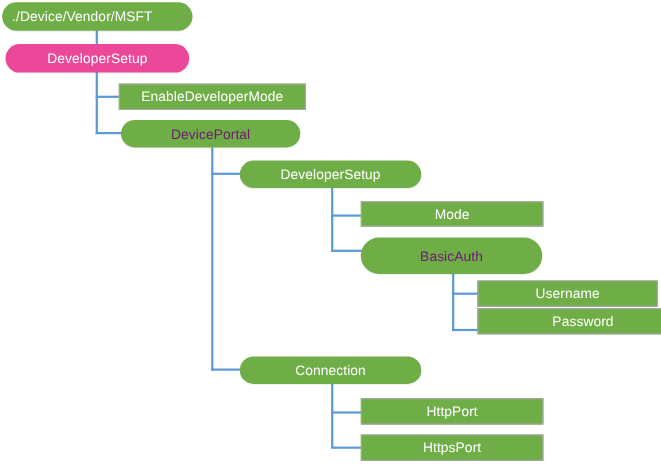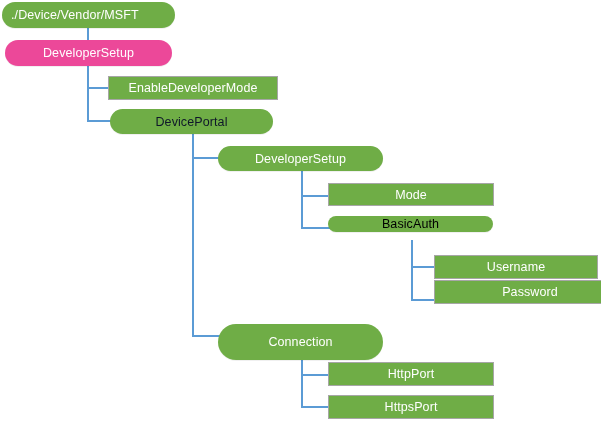--- a/index.html
+++ b/index.html
@@ -69,23 +69,23 @@
       <div class="conn h" style="left: 411px; top: 266px; width: 26px; background: rgb(91, 155, 213);"></div>
       <div class="conn h" style="left: 411px; top: 299px; width: 26px; background: rgb(91, 155, 213);"></div>
       <div class="conn v" style="left: 301px; top: 348px; height: 59px; background: rgb(91, 155, 213);"></div>
       <div class="conn h" style="left: 301px; top: 374px; width: 30px; background: rgb(91, 155, 213);"></div>
       <div class="conn h" style="left: 301px; top: 406px; width: 30px; background: rgb(91, 155, 213);"></div>
     </div>
   <div id="node-layer">
       <div class="node pill left" style="left: 2px; top: 2px; width: 173px; height: 26px; background: rgb(111, 173, 70); color: rgb(255, 255, 255);">./Device/Vendor/MSFT</div>
       <div class="node pill center" style="left: 5px; top: 40px; width: 167px; height: 26px; background: #ec4899; color: rgb(255, 255, 255);">DeveloperSetup</div>
       <div class="node rect center" style="left: 108px; top: 76px; width: 170px; height: 24px; background: rgb(111, 173, 70); color: rgb(255, 255, 255); border-color: rgb(166, 166, 166);">EnableDeveloperMode</div>
-      <div class="node pill center" style="left: 110px; top: 109px; width: 163px; height: 25px; background: rgb(111, 173, 70); color: #0f172a;">DevicePortal</div>
+      <div class="node pill center" style="left: 110px; top: 109px; width: 163px; height: 25px; background: rgb(111, 173, 70); color: #701a75;">DevicePortal</div>
       <div class="node pill center" style="left: 218px; top: 146px; width: 165px; height: 25px; background: rgb(111, 173, 70); color: rgb(255, 255, 255);">DeveloperSetup</div>
       <div class="node rect center" style="left: 328px; top: 183px; width: 166px; height: 23px; background: rgb(111, 173, 70); color: rgb(255, 255, 255); border-color: rgb(166, 166, 166);">Mode</div>
-      <div class="node pill center" style="left: 328px; top: 216px; width: 165px; height: 16px; background: rgb(111, 173, 70); color: #000000;">BasicAuth</div>
+      <div class="node pill center" style="left: 328px; top: 216px; width: 165px; height: 33px; background: rgb(111, 173, 70); color: #701a75;">BasicAuth</div>
       <div class="node rect center" style="left: 434px; top: 255px; width: 164px; height: 24px; background: rgb(111, 173, 70); color: rgb(255, 255, 255); border-color: rgb(166, 166, 166);">Username</div>
       <div class="node rect center" style="left: 434px; top: 280px; width: 192px; height: 24px; background: rgb(111, 173, 70); color: rgb(255, 255, 255); border-color: rgb(166, 166, 166);">Password</div>
-      <div class="node pill center" style="left: 218px; top: 324px; width: 165px; height: 36px; background: rgb(111, 173, 70); color: rgb(255, 255, 255);">Connection</div>
+      <div class="node pill center" style="left: 218px; top: 324px; width: 165px; height: 25px; background: rgb(111, 173, 70); color: rgb(255, 255, 255);">Connection</div>
       <div class="node rect center" style="left: 328px; top: 362px; width: 166px; height: 24px; background: rgb(111, 173, 70); color: rgb(255, 255, 255); border-color: rgb(166, 166, 166);">HttpPort</div>
       <div class="node rect center" style="left: 328px; top: 395px; width: 166px; height: 24px; background: rgb(111, 173, 70); color: rgb(255, 255, 255); border-color: rgb(166, 166, 166);">HttpsPort</div>
     </div>
 </div>
 
 </body></html>

